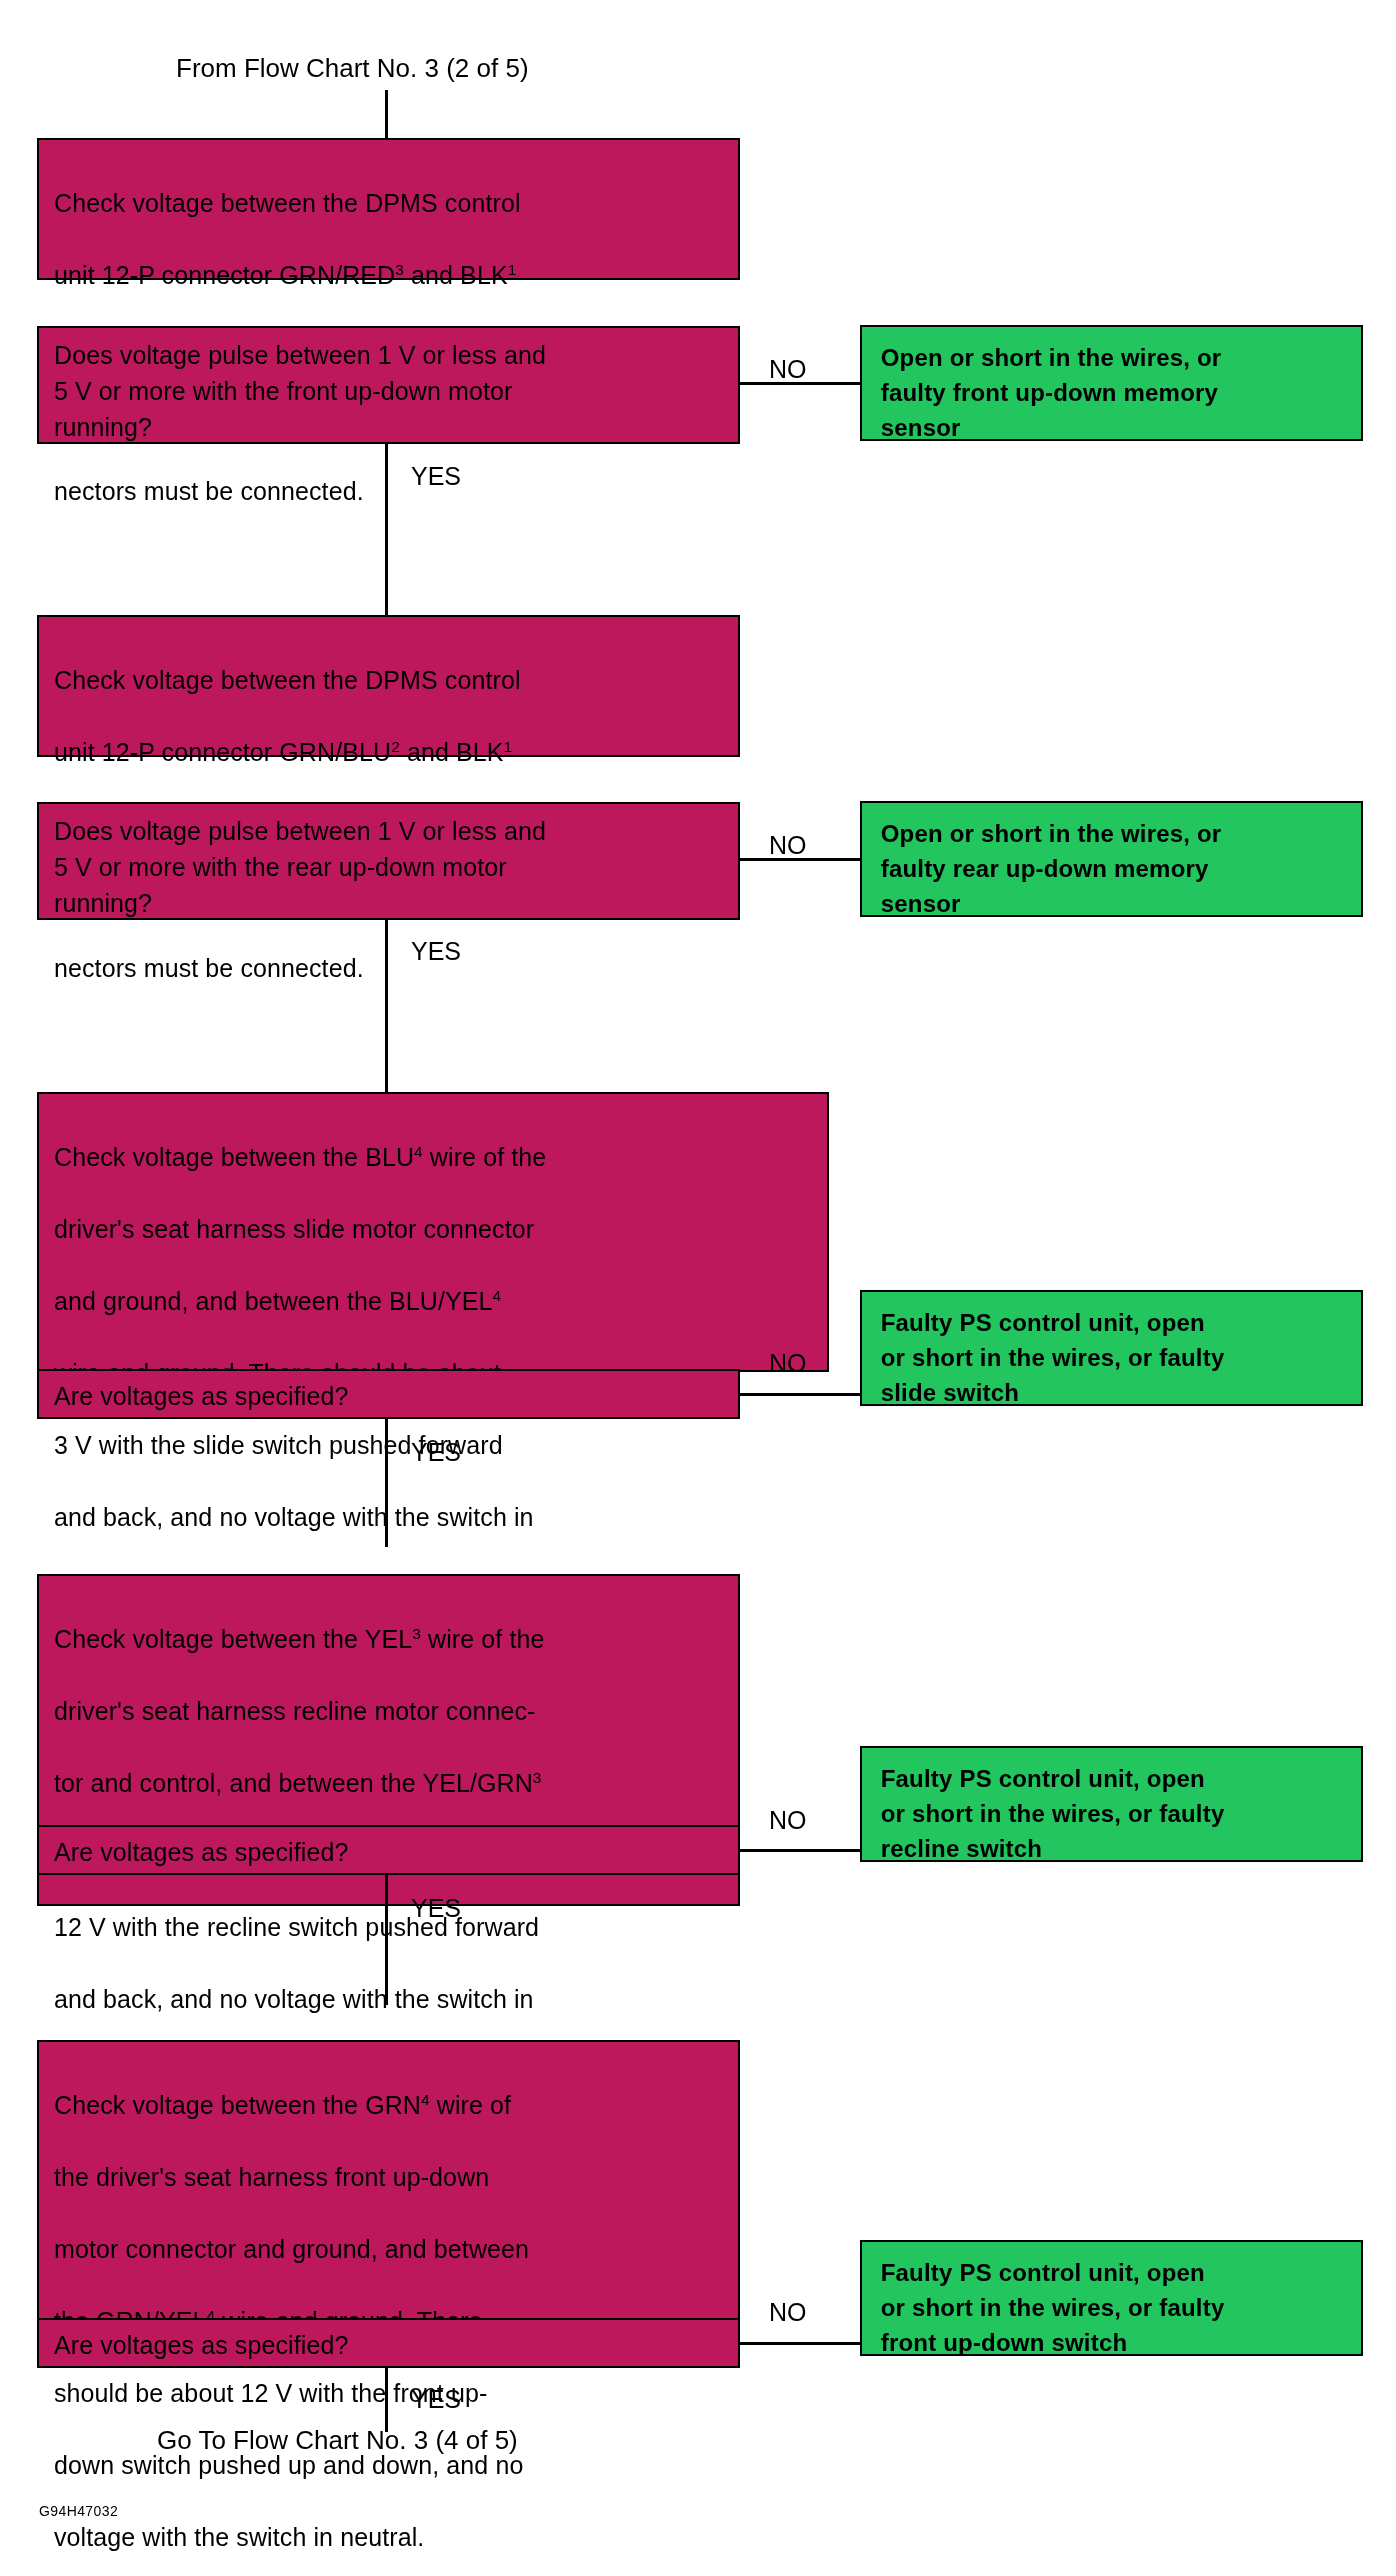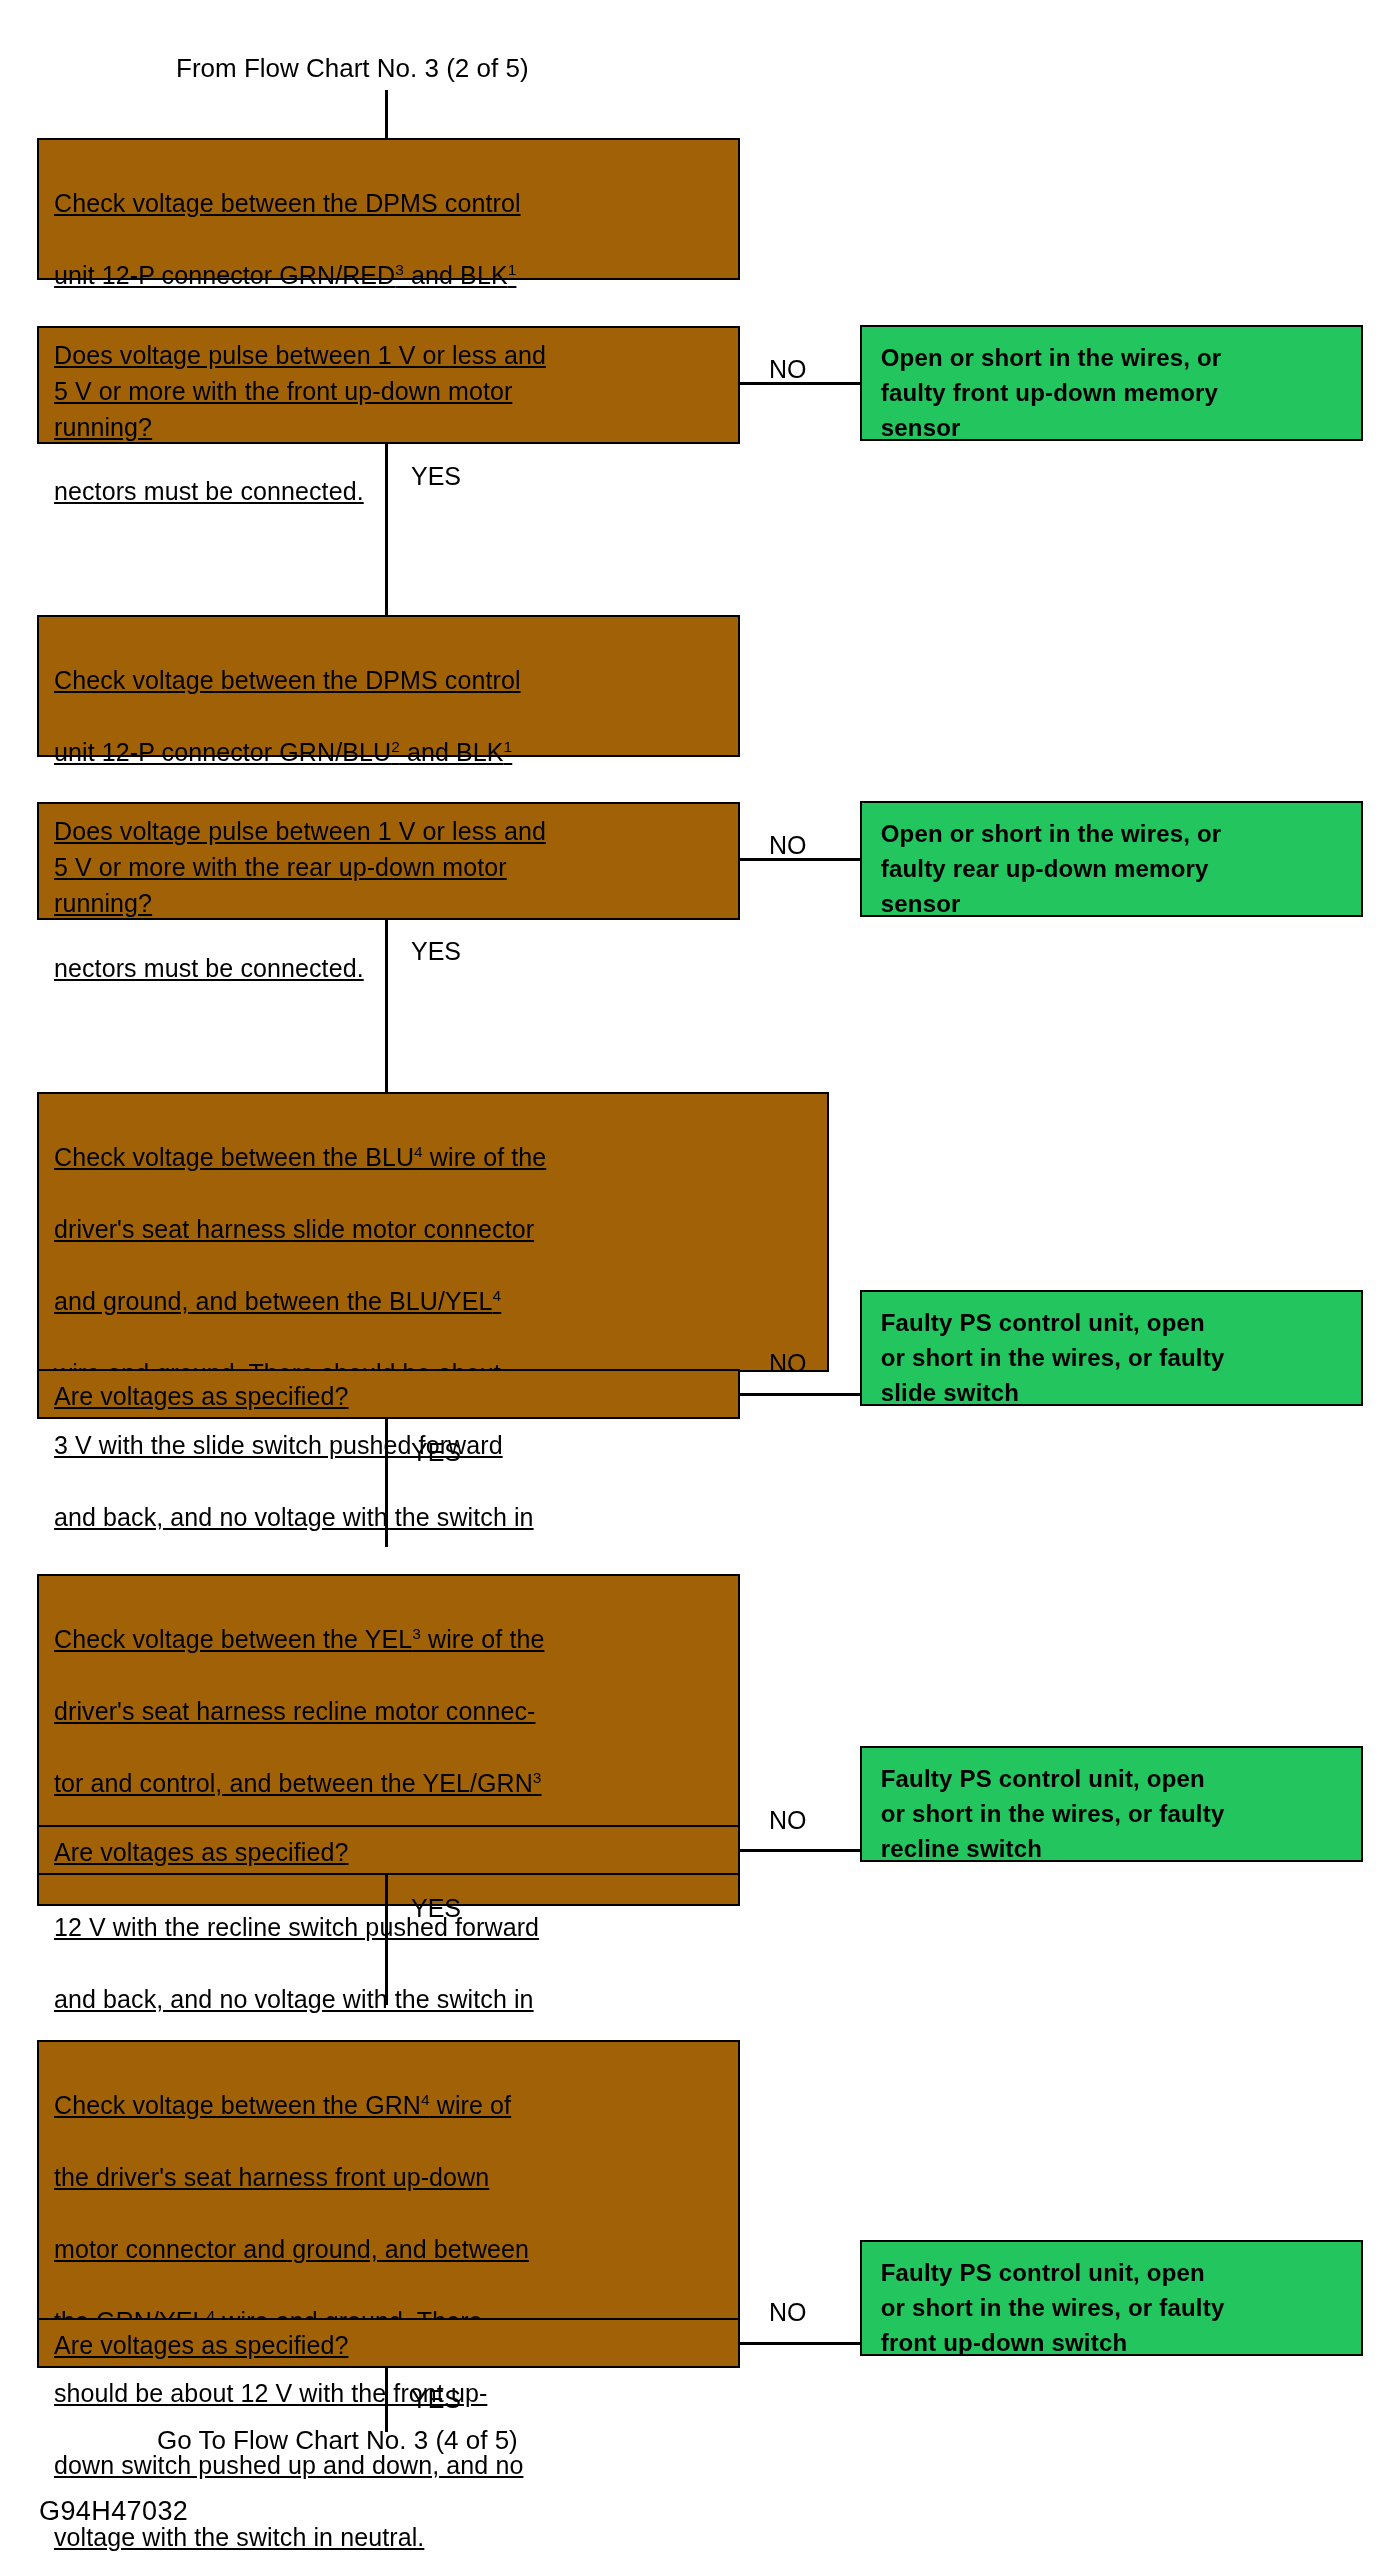--- a/index.html
+++ b/index.html
@@ -28,23 +28,22 @@
   .hline {
     position: absolute;
     height: 2.8px;
     background: #000000;
   }
 
   
   .box {
     position: absolute;
     border: 2.8px solid #000000;
-    background: #a16207;
+    background: #be185d;
     box-sizing: border-box;
-    text-decoration: underline;
   }
   .box-section {
     box-sizing: border-box;
     padding: 9.3px 13px 11.2px 15px;
   }
 
   .q-text {
     font-size: 25px;
     line-height: 36px;
     font-weight: normal;
@@ -77,21 +76,21 @@
   .label-no {
     font-size: 25px;
   }
   .label-yes {
     font-size: 25px;
   }
   .label-flow {
     font-size: 26px;
   }
   .label-code {
-    font-size: 27px;
+    font-size: 14px;
     letter-spacing: 0.4px;
   }
 
   sup {
     font-size: 0.62em;
     vertical-align: super;
     line-height: 0;
   }
 </style>
 </head>

